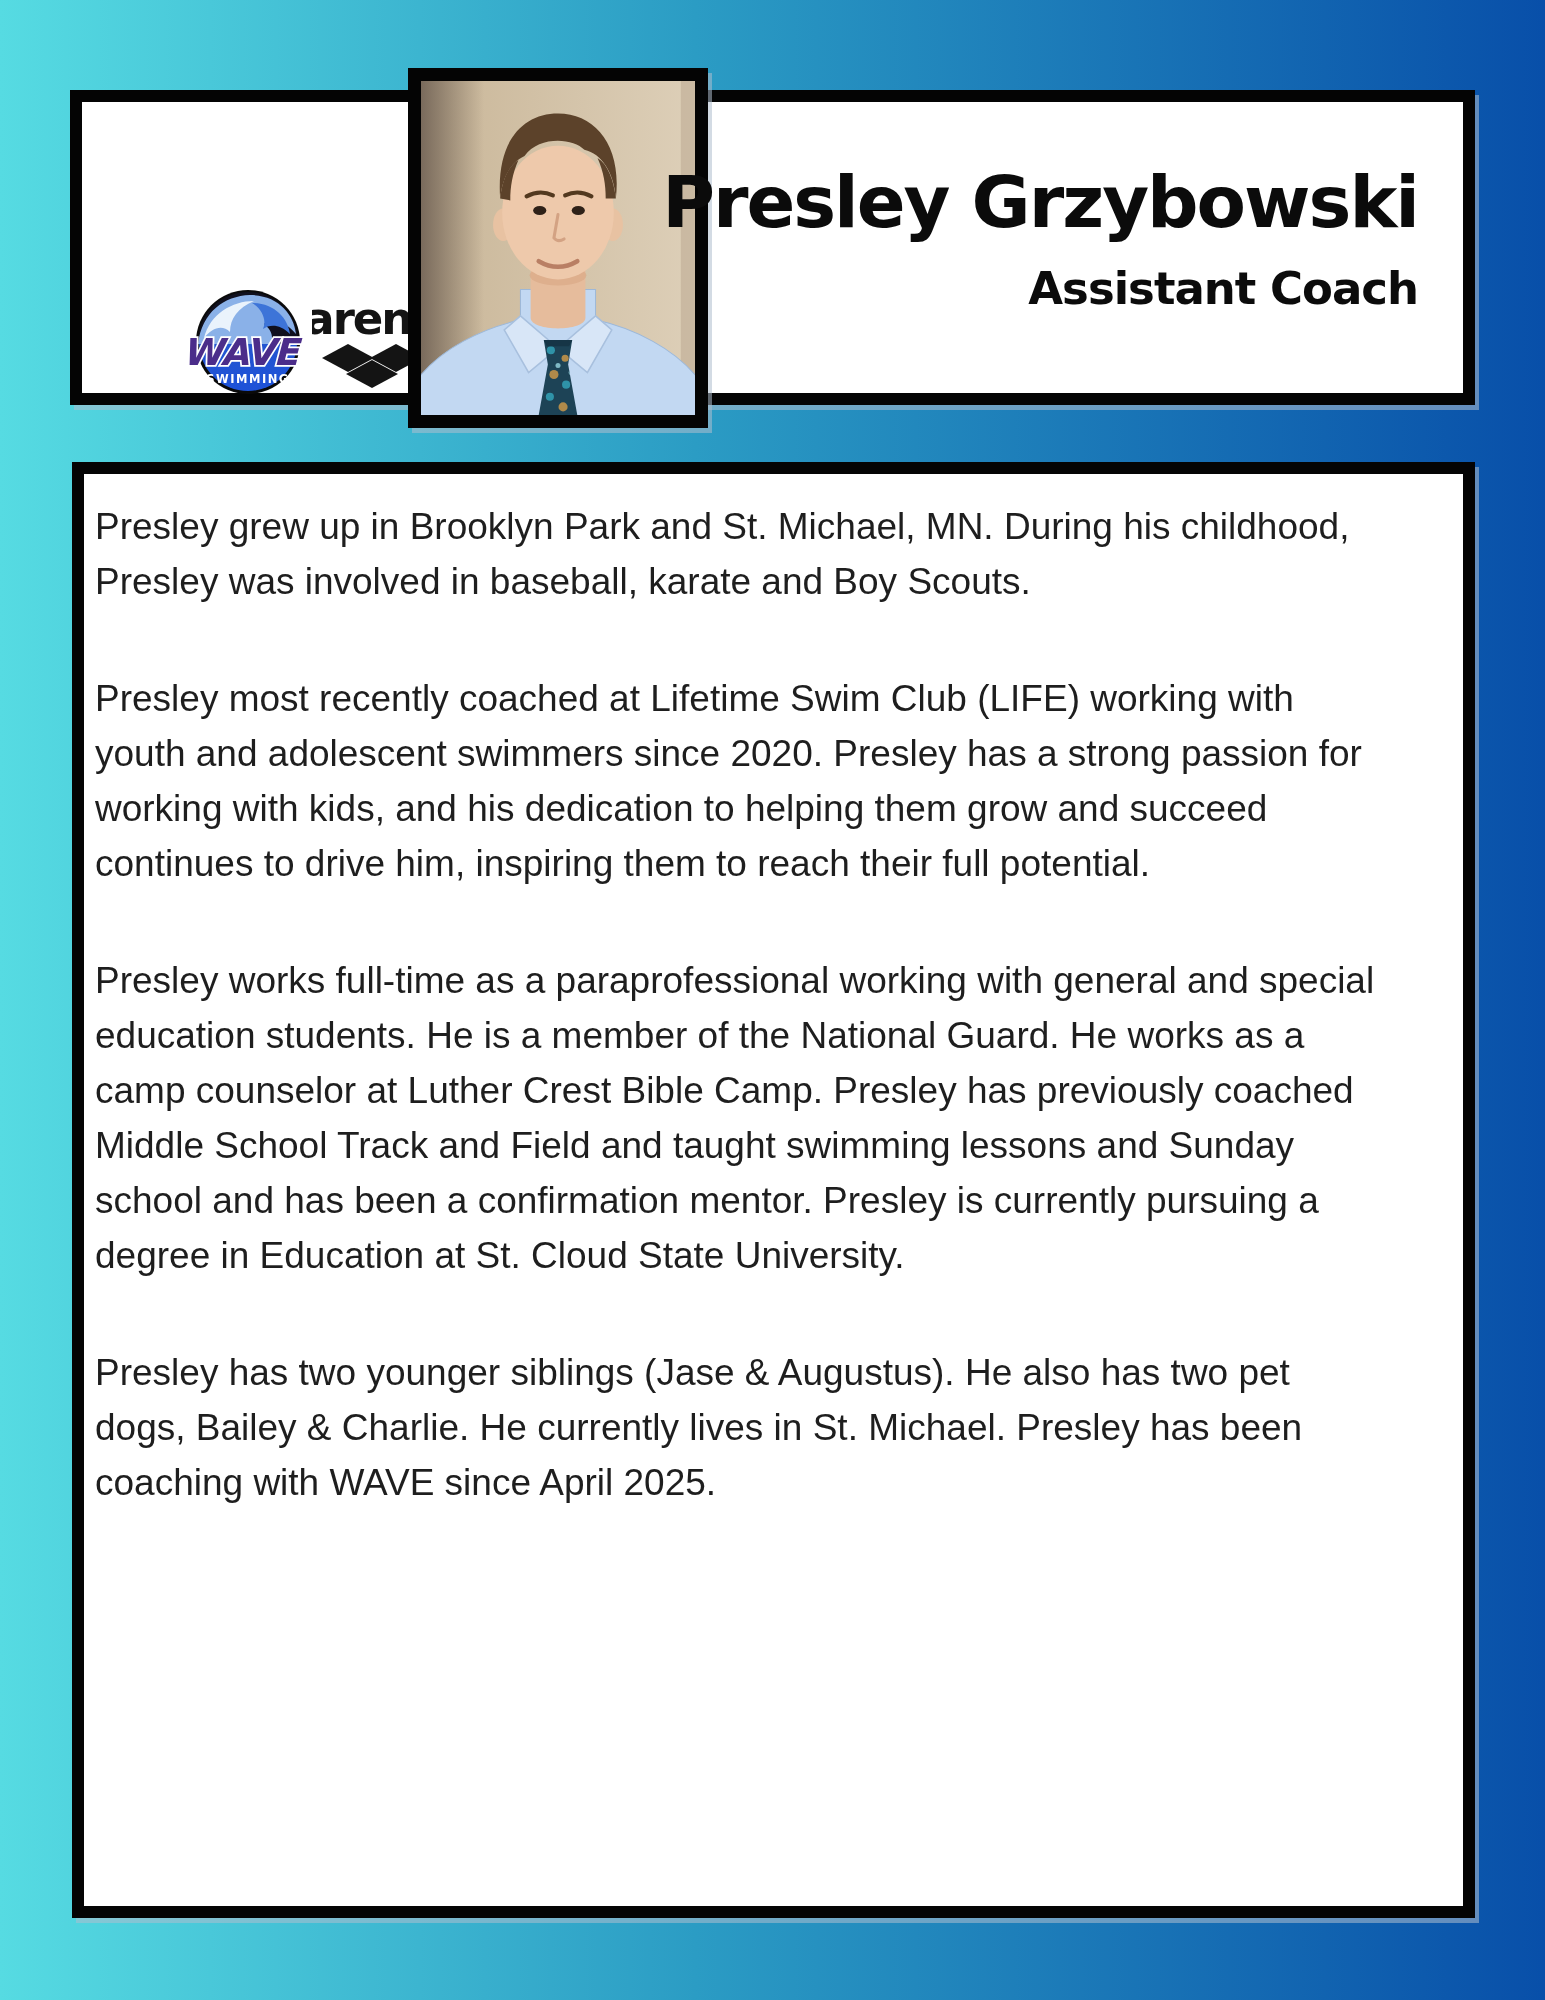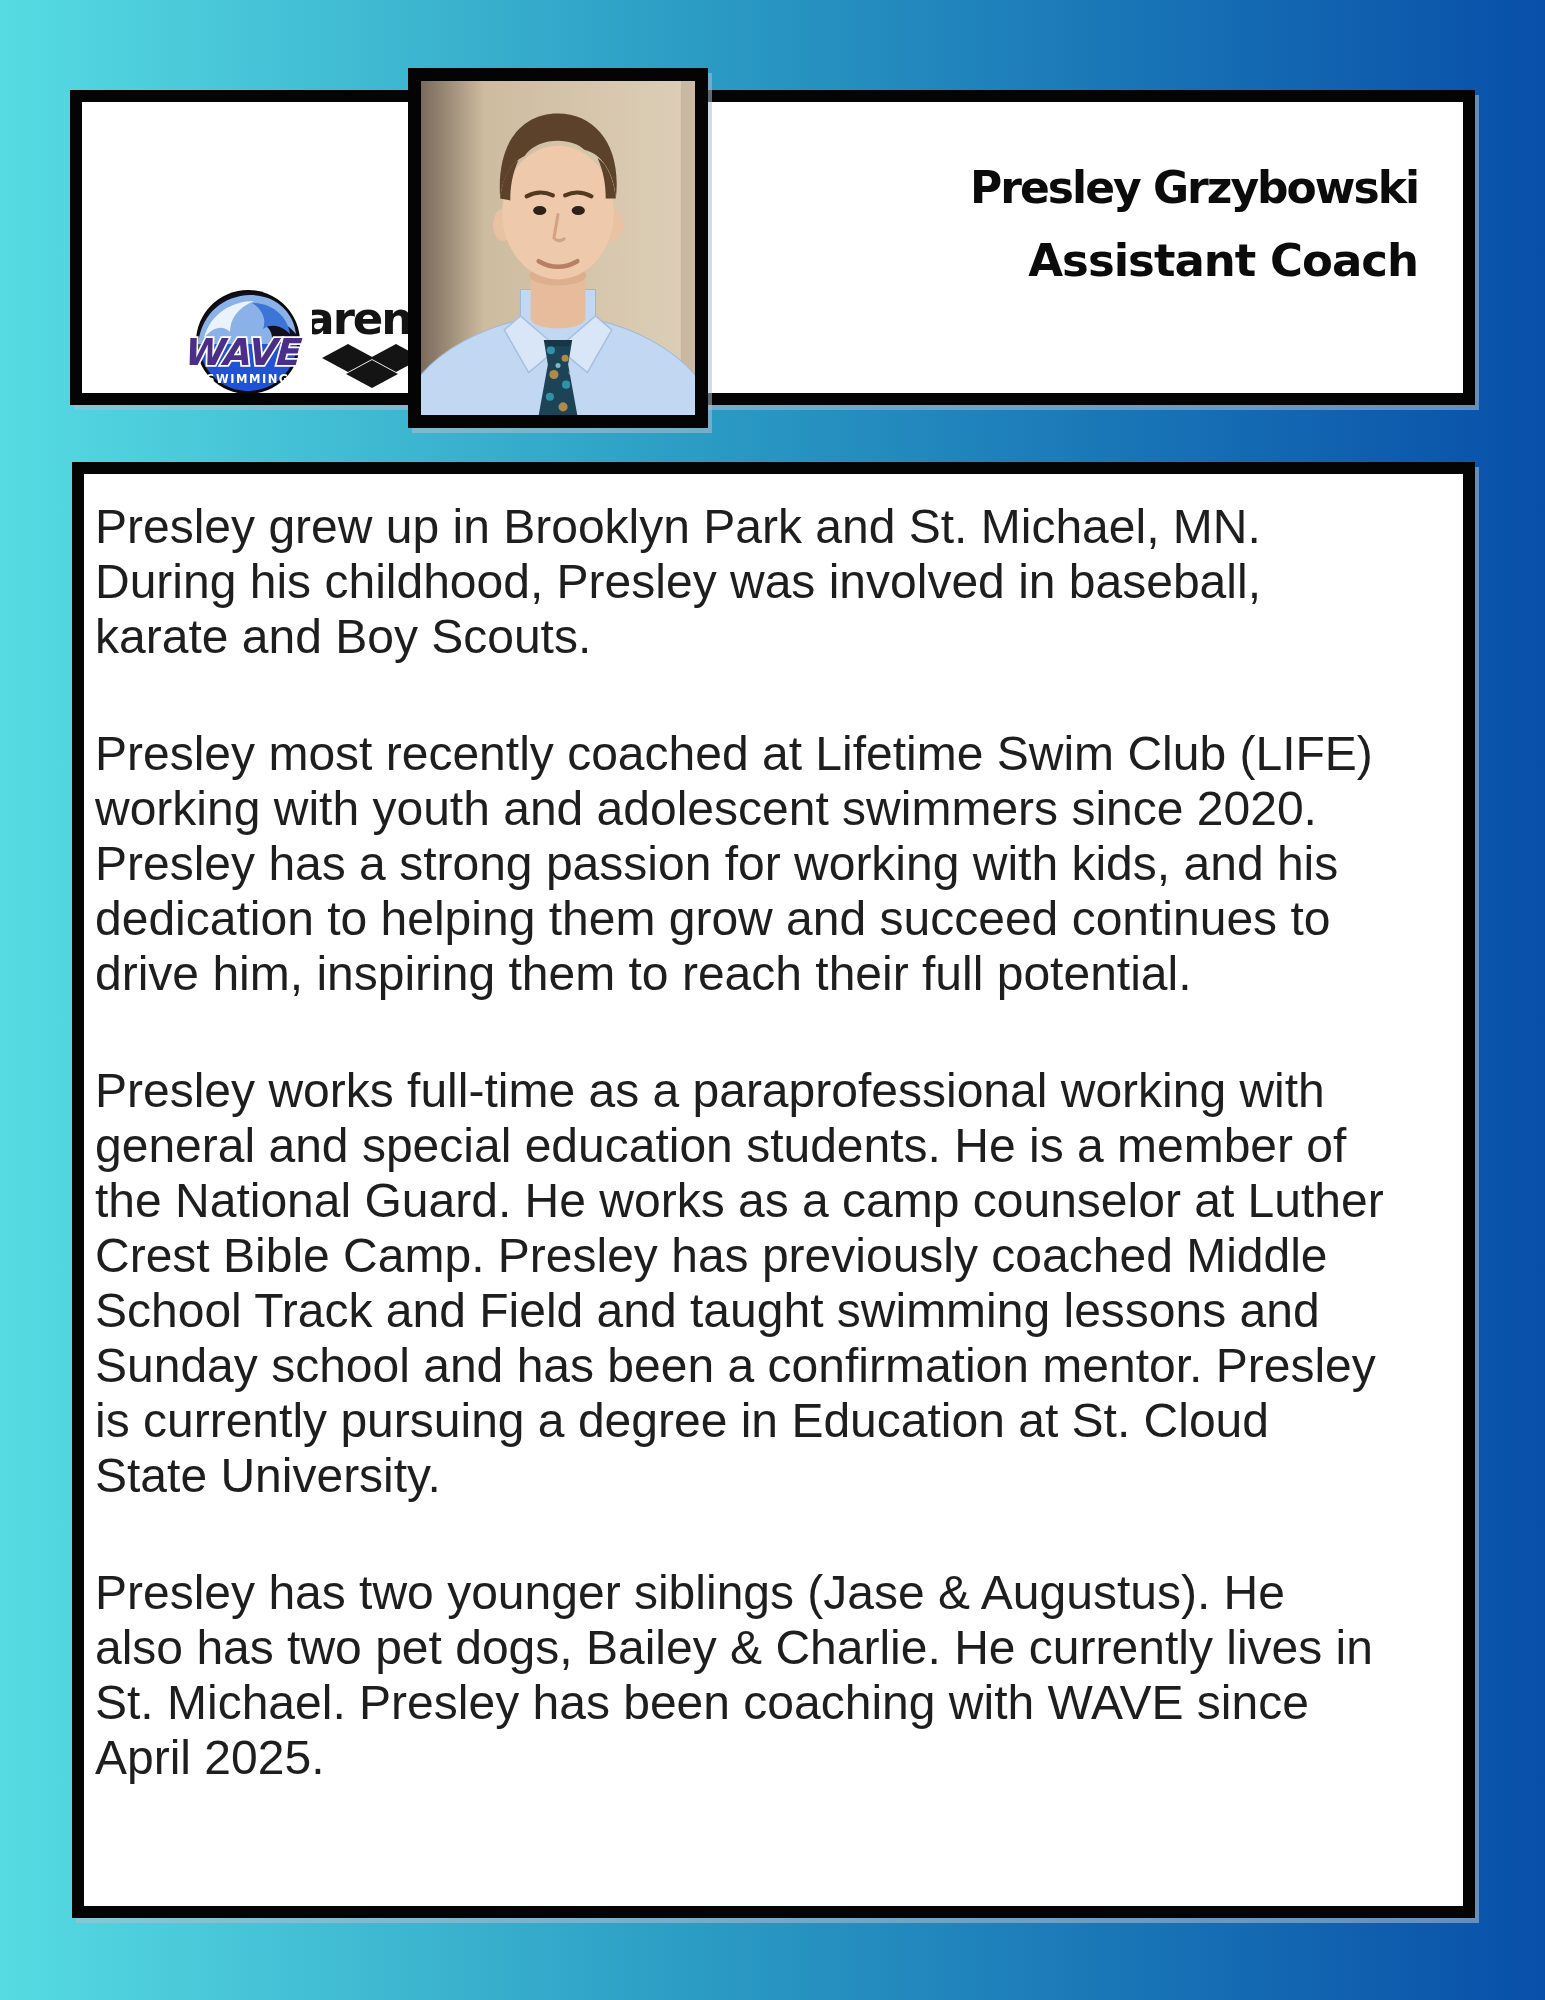--- a/index.html
+++ b/index.html
@@ -32,33 +32,33 @@
   }
   .photo-frame svg{ display:block; width:100%; height:100%; }
 
   .title-block{
     position:absolute; top:166px; right:127px; text-align:right;
     color:#0b0b0b;
     font-family:"DejaVu Sans", sans-serif;
     z-index:6;
   }
   .coach-name{
-    font-size:44px; font-weight:bold; letter-spacing:-2px; line-height:1;
+    font-size:72px; font-weight:bold; letter-spacing:-2px; line-height:1;
     white-space:nowrap;
   }
   .coach-role{
     margin-top:28px;
     font-size:45px; font-weight:bold; letter-spacing:-1px; line-height:1;
     white-space:nowrap;
   }
 
   .bio-text{
     position:absolute; left:95px; top:499px; width:1290px;
     color:#1e1e1e;
-    font-size:48px; line-height:55px;
+    font-size:37px; line-height:55px;
     z-index:4;
   }
   .bio-text p{ margin:0 0 62px 0; }
   .bio-text p:last-child{ margin-bottom:0; }
 
   svg text{ font-family:"DejaVu Sans", sans-serif; }
 </style>
 </head>
 <body>
 

